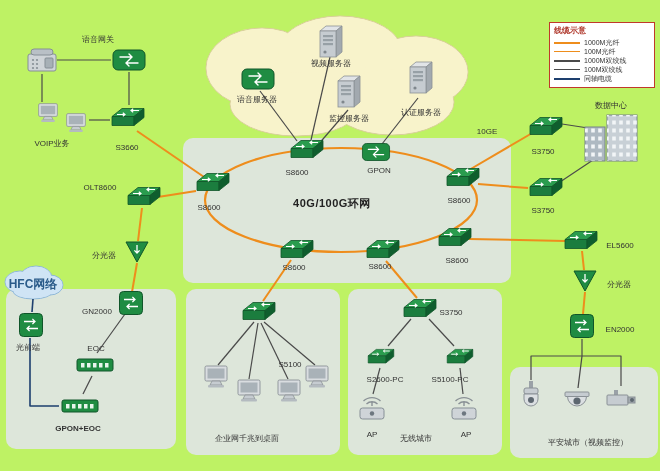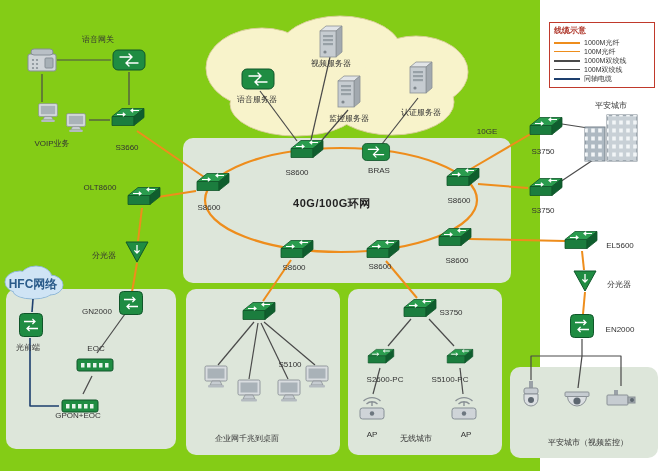--- a/index.html
+++ b/index.html
@@ -1,17 +1,17 @@
 <!DOCTYPE html>
 <html><head>
 <meta charset="utf-8">
 <style>
   html,body{margin:0;padding:0;background:#fff;}
   body{width:660px;height:471px;overflow:hidden;font-family:"Liberation Sans",sans-serif;}
-  #diagram{position:relative;width:540px;height:471px;background:#84cc16;}
+  #diagram{position:relative;width:660px;height:471px;background:#bef264;}
   .panel{position:absolute;background:#dde6da;border-radius:10px;z-index:1;}
   #wires{position:absolute;left:0;top:0;z-index:2;}
   .node{position:absolute;transform:translate(-50%,-50%);z-index:3;line-height:0;}
   .nlabel{position:absolute;transform:translate(-50%,-50%);z-index:4;font-size:8px;color:#333;white-space:nowrap;}
   .nlabel.big{font-size:11px;font-weight:bold;color:#222;letter-spacing:0.5px;}
   .cloud-label{font-size:12px;font-weight:bold;color:#2a5b8a;}
   #legend{position:absolute;left:549px;top:22px;width:106px;box-sizing:border-box;background:#fff;border:1px solid #c0392b;padding:2px 4px 4px 4px;z-index:5;}
   .ltitle{font-size:8px;font-weight:bold;color:#b03a2e;margin-bottom:2px;}
   .lrow{display:flex;align-items:center;gap:4px;height:9px;}
   .lline{width:26px;height:0;display:inline-block;}
@@ -182,21 +182,21 @@
       </svg></div>
     <div class="nlabel" style="left: 96px; top: 348px;">EOC</div>
     <div class="node" style="left: 80px; top: 406px;"><svg width="38" height="18" viewBox="0 0 38 18">
         <rect x="1" y="3" width="36" height="12" rx="2" fill="#1f8c42" stroke="#10562a"></rect>
         <rect x="5" y="7" width="3.5" height="4.5" fill="#e8f5ec"></rect>
         <rect x="11" y="7" width="3.5" height="4.5" fill="#e8f5ec"></rect>
         <rect x="17" y="7" width="3.5" height="4.5" fill="#e8f5ec"></rect>
         <rect x="23" y="7" width="3.5" height="4.5" fill="#e8f5ec"></rect>
         <rect x="29" y="7" width="3.5" height="4.5" fill="#e8f5ec"></rect>
       </svg></div>
-    <div class="nlabel" style="left: 78px; top: 415px;">GPON+EOC</div>
+    <div class="nlabel" style="left: 78px; top: 428px; font-weight: bold;">GPON+EOC</div>
     <div class="node" style="left: 258px; top: 79px;"><svg width="34" height="22" viewBox="0 0 34 22">
         <rect x="1" y="1" width="32" height="20" rx="5" fill="#1f8c42" stroke="#10562a"></rect>
         <path d="M8,8 H20 M17,5 L20,8 L17,11 M26,14 H14 M17,11 L14,14 L17,17" stroke="#fff" stroke-width="1.4" fill="none" stroke-linecap="round"></path>
       </svg></div>
     <div class="nlabel" style="left: 257px; top: 99px;">语音服务器</div>
     <div class="node" style="left: 330px; top: 42px;"><svg width="28" height="36" viewBox="0 0 28 36">
         <polygon points="4,7 20,7 26,2 10,2" fill="#e1e4e7" stroke="#8a9196" stroke-width="0.8"></polygon>
         <polygon points="20,7 26,2 26,28 20,33" fill="#a2a9af" stroke="#8a9196" stroke-width="0.8"></polygon>
         <rect x="4" y="7" width="16" height="26" fill="#c6ccd1" stroke="#8a9196" stroke-width="0.8"></rect>
         <rect x="7" y="11" width="10" height="2.2" fill="#97a0a6"></rect>
@@ -229,21 +229,21 @@
         <polygon points="2,11 24,11 34,3 12,3" fill="#2a9c4e" stroke="#10562a" stroke-width="0.8"></polygon>
         <polygon points="2,11 24,11 24,20 2,20" fill="#1b7d3e" stroke="#10562a" stroke-width="0.8"></polygon>
         <polygon points="24,20 24,11 34,3 34,12" fill="#0f5e2e" stroke="#10562a" stroke-width="0.8"></polygon>
         <path d="M7,9 h8 m-2.2,-1.8 l2.2,1.8 -2.2,1.8 M29,5 h-8 m2.2,-1.8 l-2.2,1.8 2.2,1.8" stroke="#fff" stroke-width="1.2" fill="none"></path>
       </svg></div>
     <div class="nlabel" style="left: 297px; top: 172px;">S8600</div>
     <div class="node" style="left: 376px; top: 152px; transform: translate(-50%, -50%) scale(0.85);"><svg width="34" height="22" viewBox="0 0 34 22">
         <rect x="1" y="1" width="32" height="20" rx="5" fill="#1f8c42" stroke="#10562a"></rect>
         <path d="M8,8 H20 M17,5 L20,8 L17,11 M26,14 H14 M17,11 L14,14 L17,17" stroke="#fff" stroke-width="1.4" fill="none" stroke-linecap="round"></path>
       </svg></div>
-    <div class="nlabel" style="left: 379px; top: 170px;">BRAS</div>
+    <div class="nlabel" style="left: 379px; top: 170px;">GPON</div>
     <div class="node" style="left: 213px; top: 183px;"><svg width="36" height="25" viewBox="0 0 36 25">
         <polygon points="2,11 24,11 34,3 12,3" fill="#2a9c4e" stroke="#10562a" stroke-width="0.8"></polygon>
         <polygon points="2,11 24,11 24,20 2,20" fill="#1b7d3e" stroke="#10562a" stroke-width="0.8"></polygon>
         <polygon points="24,20 24,11 34,3 34,12" fill="#0f5e2e" stroke="#10562a" stroke-width="0.8"></polygon>
         <path d="M7,9 h8 m-2.2,-1.8 l2.2,1.8 -2.2,1.8 M29,5 h-8 m2.2,-1.8 l-2.2,1.8 2.2,1.8" stroke="#fff" stroke-width="1.2" fill="none"></path>
       </svg></div>
     <div class="nlabel" style="left: 209px; top: 207px;">S8600</div>
     <div class="node" style="left: 463px; top: 178px;"><svg width="36" height="25" viewBox="0 0 36 25">
         <polygon points="2,11 24,11 34,3 12,3" fill="#2a9c4e" stroke="#10562a" stroke-width="0.8"></polygon>
         <polygon points="2,11 24,11 24,20 2,20" fill="#1b7d3e" stroke="#10562a" stroke-width="0.8"></polygon>
@@ -285,21 +285,21 @@
         <defs>
           <pattern id="bw" width="7" height="8" patternUnits="userSpaceOnUse">
             <rect x="1.2" y="1.5" width="3.6" height="4" fill="#f2f5f7"></rect>
           </pattern>
         </defs>
         <rect x="2" y="16" width="20" height="34" fill="#aeb9c2" stroke="#76828c"></rect>
         <rect x="2" y="16" width="20" height="34" fill="url(#bw)"></rect>
         <rect x="24" y="4" width="30" height="46" fill="#c8d0d6" stroke="#76828c"></rect>
         <rect x="24" y="4" width="30" height="46" fill="url(#bw)"></rect>
       </svg></div>
-    <div class="nlabel" style="left: 611px; top: 105px;">平安城市</div>
+    <div class="nlabel" style="left: 611px; top: 105px;">数据中心</div>
     <div class="node" style="left: 546px; top: 188px;"><svg width="36" height="25" viewBox="0 0 36 25">
         <polygon points="2,11 24,11 34,3 12,3" fill="#2a9c4e" stroke="#10562a" stroke-width="0.8"></polygon>
         <polygon points="2,11 24,11 24,20 2,20" fill="#1b7d3e" stroke="#10562a" stroke-width="0.8"></polygon>
         <polygon points="24,20 24,11 34,3 34,12" fill="#0f5e2e" stroke="#10562a" stroke-width="0.8"></polygon>
         <path d="M7,9 h8 m-2.2,-1.8 l2.2,1.8 -2.2,1.8 M29,5 h-8 m2.2,-1.8 l-2.2,1.8 2.2,1.8" stroke="#fff" stroke-width="1.2" fill="none"></path>
       </svg></div>
     <div class="nlabel" style="left: 543px; top: 210px;">S3750</div>
     <div class="node" style="left: 581px; top: 241px;"><svg width="36" height="25" viewBox="0 0 36 25">
         <polygon points="2,11 24,11 34,3 12,3" fill="#2a9c4e" stroke="#10562a" stroke-width="0.8"></polygon>
         <polygon points="2,11 24,11 24,20 2,20" fill="#1b7d3e" stroke="#10562a" stroke-width="0.8"></polygon>

